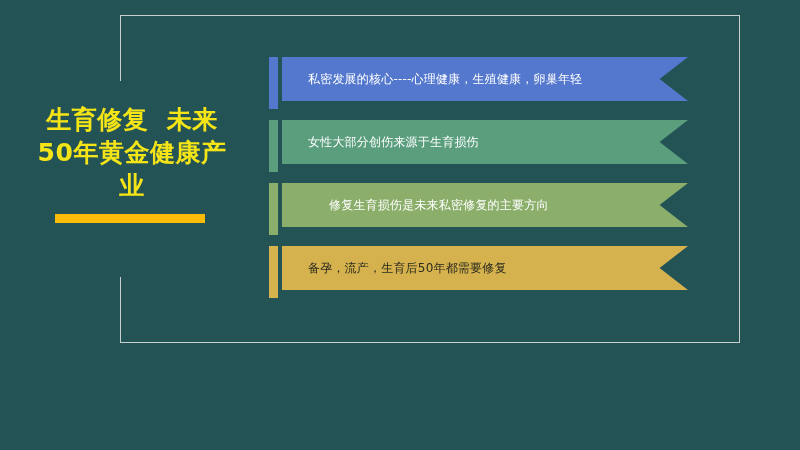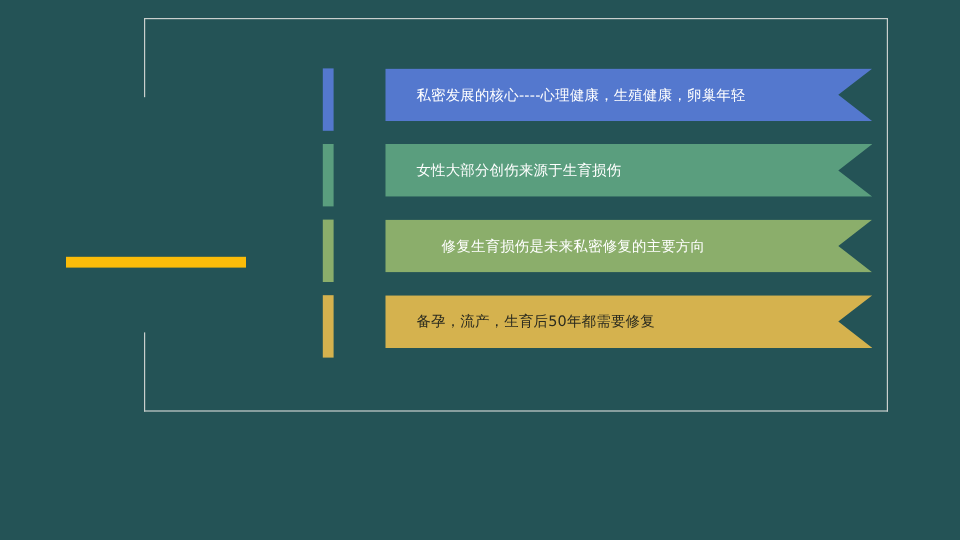--- a/index.html
+++ b/index.html
@@ -107,21 +107,20 @@
   .banner-body {
     position: absolute;
     left: 13px;
     top: 0;
     width: 406px;
     height: 44px;
     display: flex;
     align-items: center;
     
     clip-path: polygon(0 0, 100% 0, 93% 50%, 100% 100%, 0 100%);
-    margin-left: 39px;
   }
   .banner-label {
     padding-left: 26px;
     font-size: 12px;
     line-height: 18px;
     letter-spacing: 0.2px;
     white-space: nowrap;
   }
   .label-light { color: #ffffff; }
   .label-dark  { color: #2b2b1f; }
@@ -130,20 +129,23 @@
 <body>
 
 <div class="slide" style="background: rgb(36, 83, 86);">
 
   <div class="frame-top" style="background: rgb(201, 207, 205);"></div>
   <div class="frame-right" style="background: rgb(201, 207, 205);"></div>
   <div class="frame-bottom" style="background: rgb(201, 207, 205);"></div>
   <div class="frame-left-top" style="background: rgb(201, 207, 205);"></div>
   <div class="frame-left-bottom" style="background: rgb(201, 207, 205);"></div>
 
+  <div class="title-block">
+    <div class="title-text" style="color: rgb(245, 229, 22);">生育修复  未来50年黄金健康产业</div>
+  </div>
   <div class="title-underline" style="background: rgb(251, 188, 9);"></div>
 
   <div class="banners">
 
     <div class="banner-row">
       <div class="banner-accent" style="background: rgb(84, 120, 206);"></div>
       <div class="banner-body" style="background: rgb(84, 120, 206);">
         <div class="banner-label label-light" style="color: rgb(255, 255, 255);">私密发展的核心----心理健康，生殖健康，卵巢年轻</div>
       </div>
     </div>

